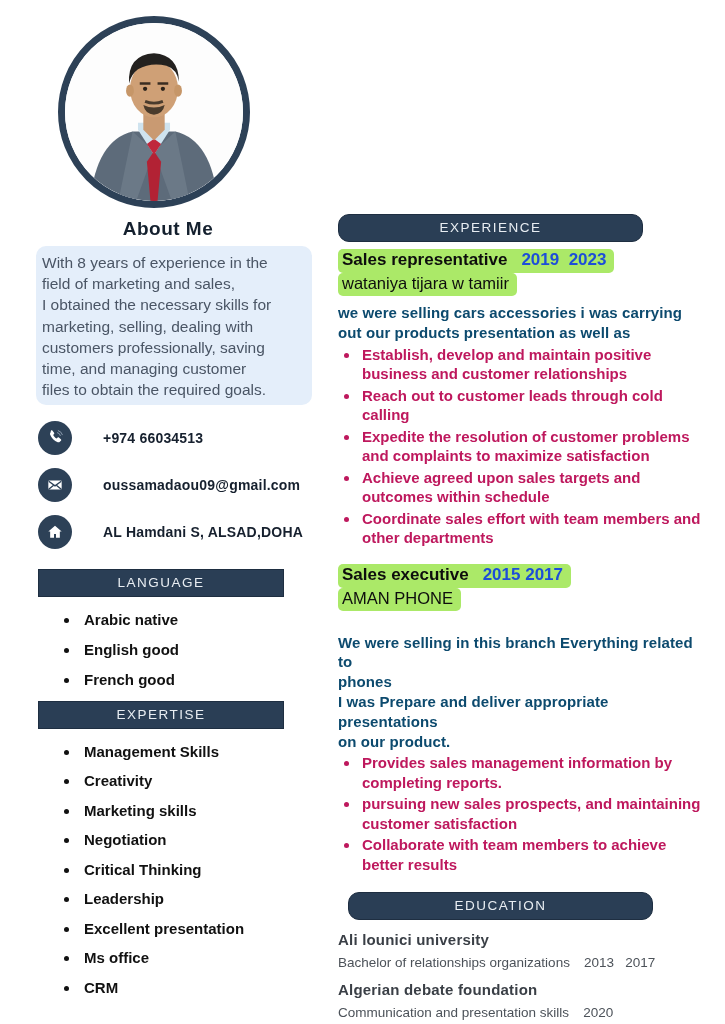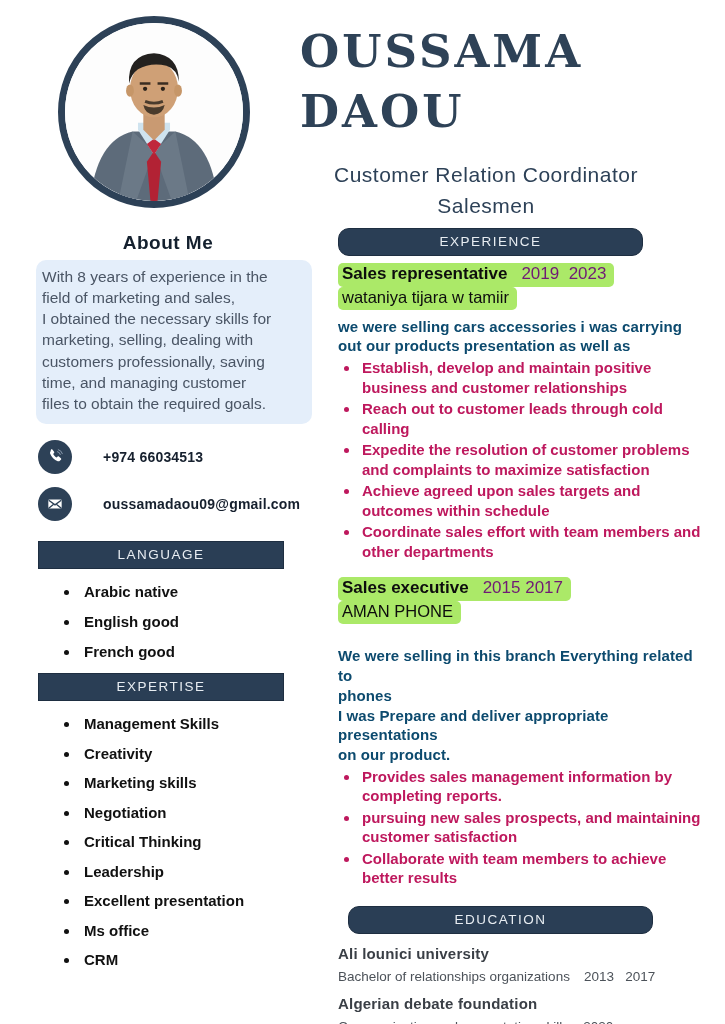--- a/index.html
+++ b/index.html
@@ -20,21 +20,21 @@
                line-height:1.5; font-weight:400; letter-spacing:0.5px; width:372px; }
 
   
   .cols { display:flex; margin-top:6px; }
   .col-left { width:330px; flex:0 0 330px; padding-left:38px; padding-right:18px; }
   .col-right { flex:1; padding-left:8px; padding-right:22px; }
 
   
   .about-heading { text-align:center; font-weight:bold; font-size:19px; color:#14202e;
                    letter-spacing:0.5px; margin:4px 0 6px -14px; }
-  .about-text { background:#e4eefa; border-radius:10px; padding:6px 6px 10px 6px;
+  .about-text { background:#e4eefa; border-radius:10px; padding:6px 6px 4px 6px;
                 font-size:15.5px; line-height:1.37; color:#4a5565; white-space:pre-line;
                 margin-left:-2px; }
   .contacts { margin-top:16px; display:flex; flex-direction:column; gap:13px; }
   .contact-row { display:flex; align-items:center; gap:31px; }
   .contact-icon { width:34px; height:34px; border-radius:50%; background:#2d4157;
                   display:flex; align-items:center; justify-content:center; flex:0 0 34px; }
   .contact-icon svg { width:20px; height:20px; }
   .contact-text { font-weight:bold; font-size:14px; color:#16202e; letter-spacing:0.2px; }
 
   .section-bar { background:#2a3e55; border:1px solid #1e2e41; color:#e8edf2;
@@ -45,21 +45,21 @@
   .bullet-list li { font-weight:bold; font-size:15px; color:#111; margin-bottom:13px;
                     padding-left:4px; }
   .bullet-list.tight li { margin-bottom:12.5px; }
 
   
   .bar-right { width:305px; margin-left:0;border-radius:11px; }
   .hl { background:#abe968; border-radius:5px; padding:1px 8px 3px 4px; display:inline-block; }
   .job-block { margin-top:7px; }
   .role-line { font-size:17px; margin-bottom:1px; }
   .role-name { font-weight:bold; color:#0d0d0d; }
-  .role-dates { font-weight:400; color:#701a75; white-space:pre-wrap; margin-left:14px; }
+  .role-dates { font-weight:700; color:#1d4ed8; white-space:pre-wrap; margin-left:14px; }
   .company-line { font-size:16.5px; color:#0d0d0d; font-weight:500; margin-top:-1px; }
   .job-summary { font-weight:bold; font-size:15px; color:#0c4a6e; line-height:1.32;
                  margin-top:7px; white-space:pre-line; letter-spacing:0.1px; }
   .job-bullets { margin:2px 0 0 22px; list-style:disc; }
   .job-bullets li { font-weight:bold; font-size:15px; color:#be185d; line-height:1.3;
                     margin-bottom:2px; padding-left:2px; }
   .gap-lg { margin-top:16px; }
   .summary-gap { margin-top:22px; }
 
   .edu-bar { margin-top:18px; margin-left:10px; }
@@ -98,30 +98,20 @@
           <path d="M36 34 Q35 18 50 17 Q64 18 64 33 Q63 26 57 24 Q48 22 41 26 Q37 29 36 34 Z" fill="#23211f"></path>
 
           <path d="M42 34 L48 34" stroke="#3a2d22" stroke-width="1.4"></path>
           <path d="M52 34 L58 34" stroke="#3a2d22" stroke-width="1.4"></path>
           <circle cx="45" cy="37" r="1.2" fill="#2a2119"></circle>
           <circle cx="55" cy="37" r="1.2" fill="#2a2119"></circle>
 
           <path d="M44 46 Q50 49 56 46 Q55 51 50 51.5 Q45 51 44 46 Z" fill="#4a3b2c"></path>
           <path d="M45 44 Q50 46 55 44" stroke="#4a3b2c" stroke-width="1.6" fill="none"></path>
         </svg>
-      </div>
-    </div>
-    <div class="top-right">
-      <div class="big-name">
-        <div>OUSSAMA</div>
-        <div>DAOU</div>
-      </div>
-      <div class="job-title">
-        <div>Customer Relation Coordinator</div>
-        <div>Salesmen</div>
       </div>
     </div>
   </div>
 
   <div class="cols">
 
     <div class="col-left">
       <div class="about-heading">About Me</div>
       <div class="about-text">With 8 years of experience in the
 field of marketing and sales,
@@ -142,20 +132,28 @@
             <div class="contact-text">+974 66034513</div>
           </div>
           <div class="contact-row">
             <div class="contact-icon">
               <svg viewBox="0 0 24 24">
                 <rect x="4" y="6.5" width="16" height="11" rx="1.2" fill="#ffffff"></rect>
                 <path d="M4.5 7.5 12 13l7.5-5.5M4.5 17l5.5-4.5M19.5 17 14 12.5" stroke="#2d4157" stroke-width="1.6" fill="none"></path>
               </svg>
             </div>
             <div class="contact-text">oussamadaou09@gmail.com</div>
+          </div>
+          <div class="contact-row">
+            <div class="contact-icon">
+              <svg viewBox="0 0 24 24">
+                <path fill="#ffffff" d="M12 4.5 4 11.5h2.2V19h4.6v-4.5h2.4V19h4.6v-7.5H20z"></path>
+              </svg>
+            </div>
+            <div class="contact-text">AL Hamdani S,  ALSAD,DOHA</div>
           </div>
         </div>
 
       <div class="section-bar bar-left">LANGUAGE</div>
       <ul class="bullet-list" id="language-list">
           <li>Arabic  native</li>
           <li>English good</li>
           <li>French good</li>
         </ul>
 

